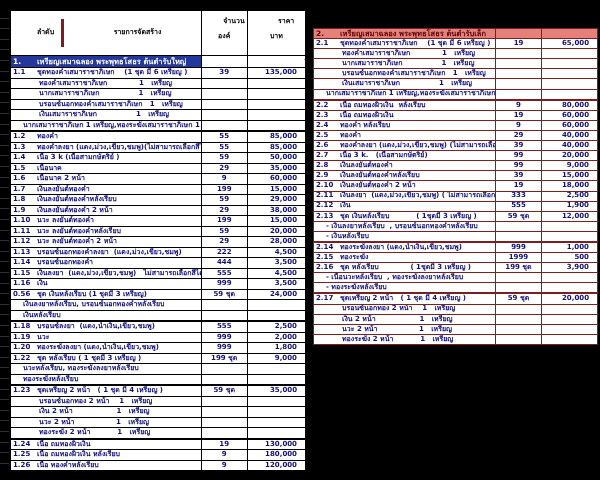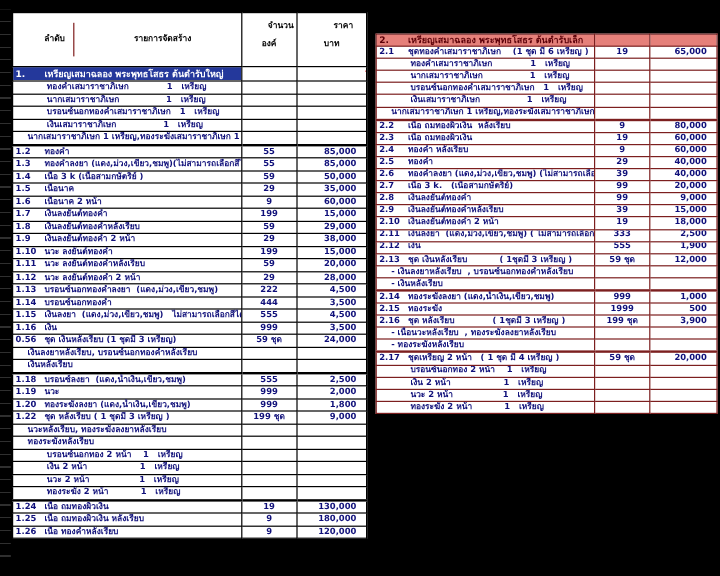--- a/index.html
+++ b/index.html
@@ -44,39 +44,44 @@
 
 <table id="left-table">
   <colgroup>
       <col style="width:190px">
       <col style="width:46px">
       <col style="width:58px">
     </colgroup>
   <thead>
     <tr>
       <th style="height:20px;">
-        <span style="display:inline-block;width:30px;border-right:1px solid #7f1d1d;margin:-10px 4px -10px -2px;padding:10px 0;">ลำดับ</span><span style="display:inline-block;width:140px;text-align:center;">รายการจัดสร้าง</span>
+        <span style="display:inline-block;width:30px;border-right:3px solid #7f1d1d;margin:-10px 4px -10px -2px;padding:10px 0;">ลำดับ</span><span style="display:inline-block;width:140px;text-align:center;">รายการจัดสร้าง</span>
       </th>
       <th>
         <span>จำนวน</span>
         <span class="l2">องค์</span>
       </th>
       <th>
         <span>ราคา</span>
         <span class="l2">บาท</span>
       </th>
     </tr>
   </thead>
   <tbody>
       <tr class="section">
         <td><span class="no-sec">1.</span><span>เหรียญเสมาฉลอง พระพุทธโสธร ต้นตำรับใหญ่</span></td>
         <td style="background: rgb(255, 255, 255);"></td>
         <td style="background: rgb(255, 255, 255);"><span class="tri"></span></td>
       </tr>
       <tr>
+        <td><span class="no">1.1</span><span>ชุดทองคำเสมาราชาภิเษก    (1 ชุด มี 6 เหรียญ )</span></td>
+        <td class="qty">39</td>
+        <td class="price">135,000</td>
+      </tr>
+      <tr>
         <td class="ind1"><span>ทองคำเสมาราชาภิเษก             1   เหรียญ</span></td>
         <td class="qty"></td>
         <td class="price"></td>
       </tr>
       <tr>
         <td class="ind1"><span>นากเสมาราชาภิเษก                1   เหรียญ</span></td>
         <td class="qty"></td>
         <td class="price"></td>
       </tr>
       <tr>
@@ -206,20 +211,25 @@
       </tr>
       <tr>
         <td class="ind3"><span>นวะหลังเรียบ, ทองระฆังลงยาหลังเรียบ</span></td>
         <td class="qty"></td>
         <td class="price"></td>
       </tr>
       <tr>
         <td class="ind3"><span>ทองระฆังหลังเรียบ</span></td>
         <td class="qty"></td>
         <td class="price"></td>
+      </tr>
+      <tr class="g">
+        <td><span class="no">1.23</span><span>ชุดเหรียญ 2 หน้า   ( 1 ชุด มี 4 เหรียญ )</span></td>
+        <td class="qty">59 ชุด</td>
+        <td class="price">35,000</td>
       </tr>
       <tr>
         <td class="ind1"><span>บรอนซ์นอกทอง 2 หน้า    1   เหรียญ</span></td>
         <td class="qty"></td>
         <td class="price"></td>
       </tr>
       <tr>
         <td class="ind1"><span>เงิน 2 หน้า                  1   เหรียญ</span></td>
         <td class="qty"></td>
         <td class="price"></td>

